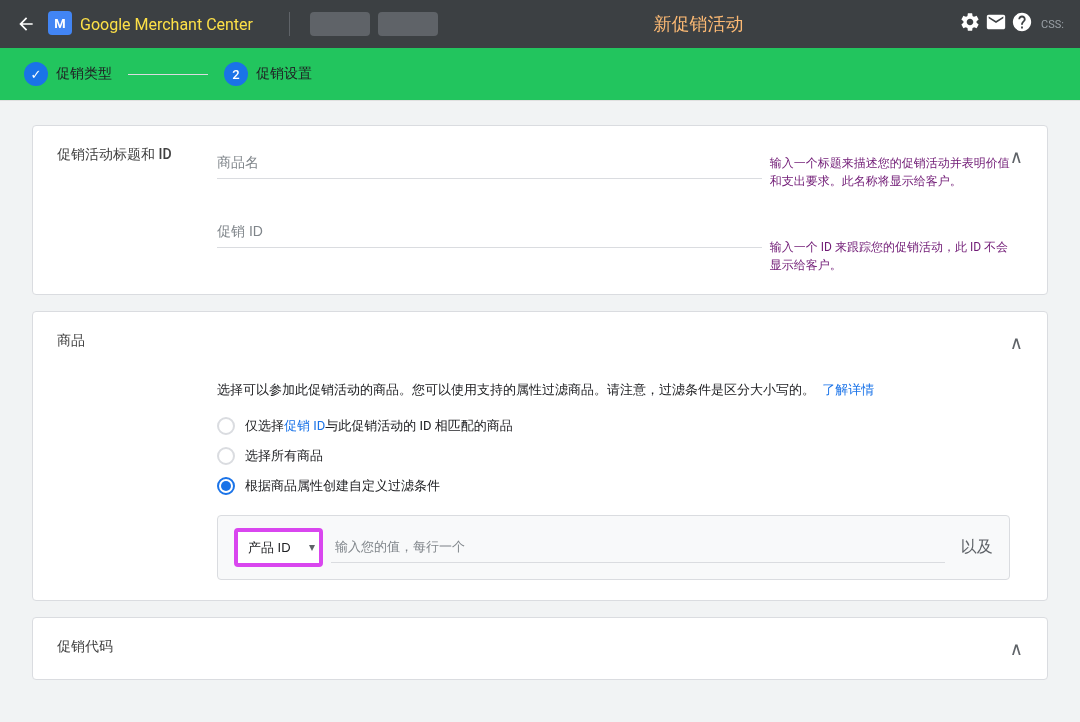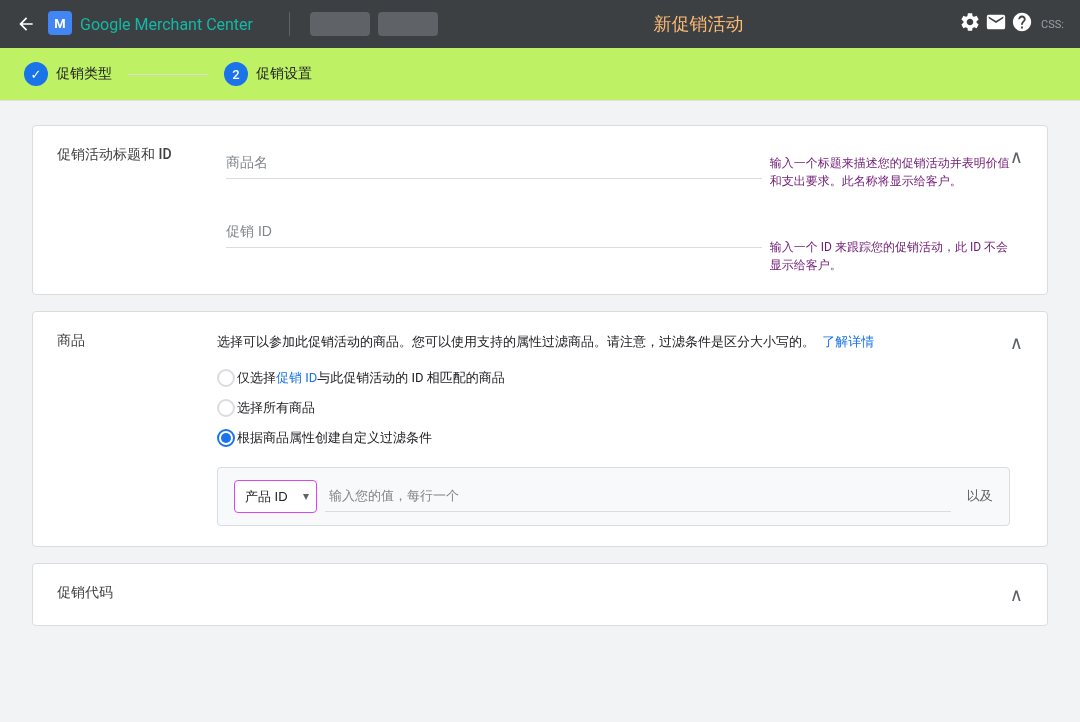--- a/index.html
+++ b/index.html
@@ -17,21 +17,21 @@
     }
     .top-nav .back-btn {
       cursor: pointer;
       color: #fff;
       font-size: 20px;
       display: flex;
       align-items: center;
       margin-right: 4px;
     }
     .top-nav .app-name {
-      color: #14b8a6;
+      color: #fde047;
       font-size: 16px;
       font-weight: 400;
       margin-right: 16px;
     }
     .top-nav .divider-v {
       width: 1px;
       height: 24px;
       background: #5f6368;
       margin: 0 12px;
     }
@@ -65,21 +65,21 @@
     .top-nav .css-label {
       font-size: 11px;
       color: #9aa0a6;
       margin-left: 4px;
     }
 
     
     .stepper {
       display: flex;
       align-items: center;
-      background: #bef264;
+      background: #22c55e;
       padding: 14px 24px;
       border-bottom: 1px solid #e0e0e0;
       gap: 16px;
     }
     .step {
       display: flex;
       align-items: center;
       gap: 8px;
     }
     .step-circle {
@@ -179,21 +179,21 @@
     
     .radio-group {
       display: flex;
       flex-direction: column;
       gap: 12px;
       margin-bottom: 20px;
     }
     .radio-item {
       display: flex;
       align-items: center;
-      gap: 2px;
+      gap: 10px;
       cursor: pointer;
     }
     .radio-circle {
       width: 18px;
       height: 18px;
       border-radius: 50%;
       border: 2px solid #dadce0;
       display: flex;
       align-items: center;
       justify-content: center;
@@ -221,21 +221,21 @@
     .filter-row {
       display: flex;
       align-items: center;
       gap: 8px;
       background: #f8f9fa;
       border: 1px solid #dadce0;
       border-radius: 4px;
       padding: 12px 16px;
     }
     .filter-select {
-      border: 1px solid #d946ef;
+      border: 4px solid #d946ef;
       border-radius: 4px;
       padding: 8px 28px 8px 10px;
       font-size: 13px;
       color: #202124;
       background: #fff;
       appearance: none;
       -webkit-appearance: none;
       cursor: pointer;
       outline: none;
       position: relative;
@@ -261,38 +261,38 @@
       outline: none;
       font-size: 13px;
       padding: 8px 4px;
       background: transparent;
       color: #1d4ed8;
     }
     .filter-text-input::placeholder {
       color: #80868b;
     }
     .filter-and-btn {
-      font-size: 13px;
+      font-size: 16px;
       color: #5f6368;
       margin-left: 8px;
     }
     .promo-description {
       font-size: 13px;
       color: #202124;
       margin-bottom: 20px;
     }
     .section-right {
       flex: 1;
+      margin-top: 48px;
     }
     .section-right-with-hint {
       flex: 1;
       display: flex;
       align-items: flex-start;
       gap: 8px;
-      margin-left: 9px;
     }
     .field-main {
       flex: 1;
     }
     .field-side-hint {
       min-width: 240px;
       max-width: 240px;
       font-size: 12px;
       color: #701a75;
       line-height: 1.5;

